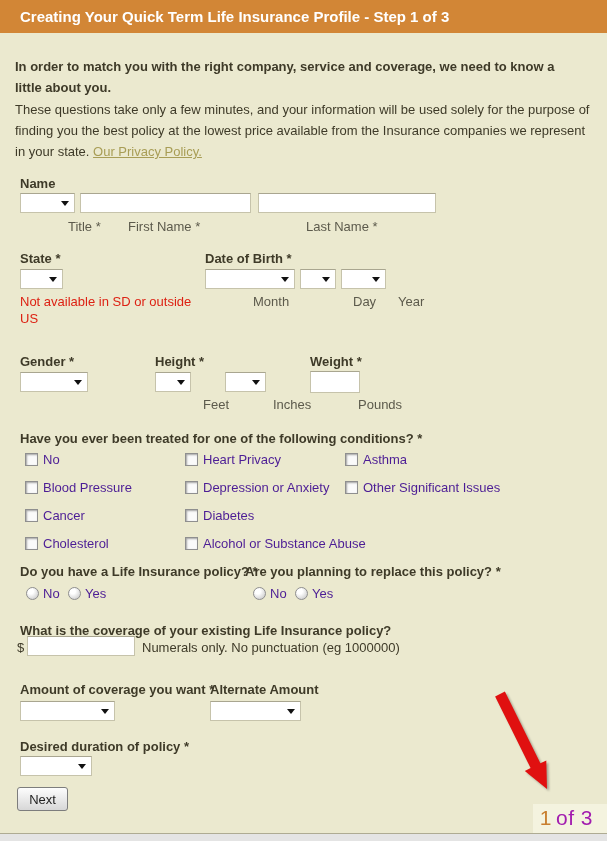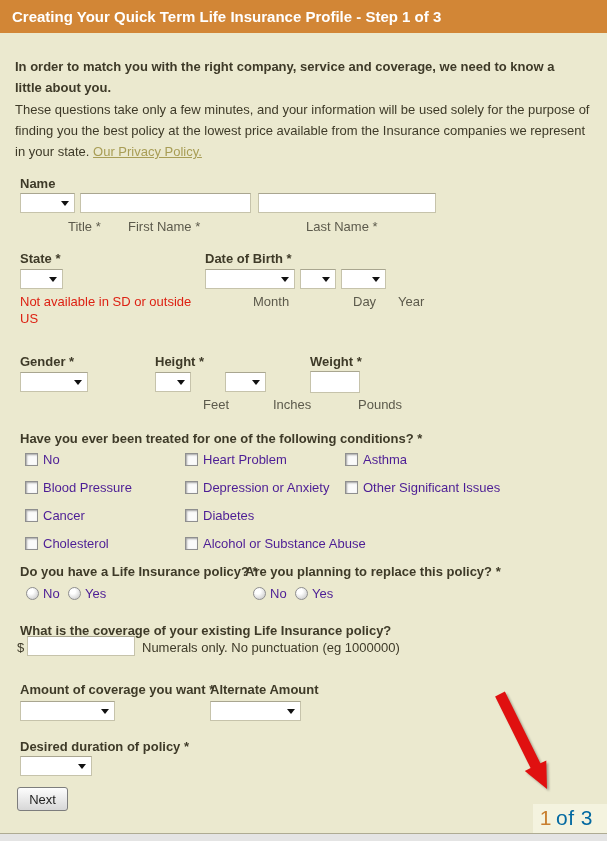--- a/index.html
+++ b/index.html
@@ -5,21 +5,21 @@
   * { margin:0; padding:0; box-sizing:border-box; }
   html,body { background:#ffffff; }
   .page {
     position:relative; width:607px; height:841px;
     background:#ebe9cf; overflow:hidden;
     font-family:"Liberation Sans", sans-serif; font-size:13px; color:#3e3a28;
   }
   .hdr {
     position:absolute; left:0; top:0; width:607px; height:33px;
     background:#d28636; color:#ffffff; font-weight:bold; font-size:15px;
-    line-height:33px; padding-left:12px;
+    line-height:33px; padding-left:20px;
   }
   .para { position:absolute; left:15px; line-height:21px; }
   .p1 { top:56px; width:556px; font-weight:bold; }
   .p2 { top:99px; width:582px; }
   .plink { color:#a89d55; text-decoration:underline; cursor:pointer;text-align:right; }
   .blbl { position:absolute; font-weight:bold; color:#3e3a28; white-space:nowrap; }
   .slbl { position:absolute; color:#5c5a4c; white-space:nowrap;margin-left:48px; }
   .warn { position:absolute; left:20px; top:293px; width:178px; color:#dd2113; line-height:17px; }
   .txt {
     position:absolute; height:20px; background:#ffffff;
@@ -48,21 +48,21 @@
   }
   .opt-lbl { color:#4c1d95; }
   .next-btn {
     position:absolute; left:17px; top:787px; width:51px; height:24px;
     background:linear-gradient(#fdfdfd,#d7d7d7); border:1px solid #7d7d7d; border-radius:3px;
     font-family:"Liberation Sans", sans-serif; font-size:13px; color:#1e1e1e; cursor:pointer;
   }
   .footer-highlight { position:absolute; left:533px; top:804px; width:74px; height:29px; background:#f4f3df; }
   .page-indicator { position:absolute; right:14px; top:806px; font-size:21px; letter-spacing:0.5px; }
   .pg-current { color:#c87f2f; margin-right:4px; }
-  .pg-suffix { color:#0369a1; }
+  .pg-suffix { color:#a21caf; }
   .red-arrow { position:absolute; left:483px; top:686px; filter:drop-shadow(2px 2px 1px rgba(0,0,0,0.3)); }
   .bottom-edge {
     position:absolute; left:0; top:833px; width:607px; height:8px;
     background:#e4e4e4; border-top:1px solid #aeab93;
   }
   .dollar { position:absolute; left:17px; top:640px; }
   .hint { position:absolute; left:142px; top:640px; color:#3e3a28; }
 </style>
 </head>
 <body>
@@ -123,21 +123,21 @@
   <div class="slbl" style="left:225px;top:397px">Inches</div>
   <div class="slbl" style="left:310px;top:397px">Pounds</div>
 
   <div class="blbl" style="left:20px;top:431px">Have you ever been treated for one of the following conditions? *</div>
   <div class="cb" style="left:25px;top:452px">
     <span class="cbx"></span>
     <span class="opt-lbl">No</span>
   </div>
   <div class="cb" style="left:185px;top:452px">
     <span class="cbx"></span>
-    <span class="opt-lbl">Heart Problem</span>
+    <span class="opt-lbl">Heart Privacy</span>
   </div>
   <div class="cb" style="left:345px;top:452px">
     <span class="cbx"></span>
     <span class="opt-lbl">Asthma</span>
   </div>
   <div class="cb" style="left:25px;top:480px">
     <span class="cbx"></span>
     <span class="opt-lbl">Blood Pressure</span>
   </div>
   <div class="cb" style="left:345px;top:480px">

